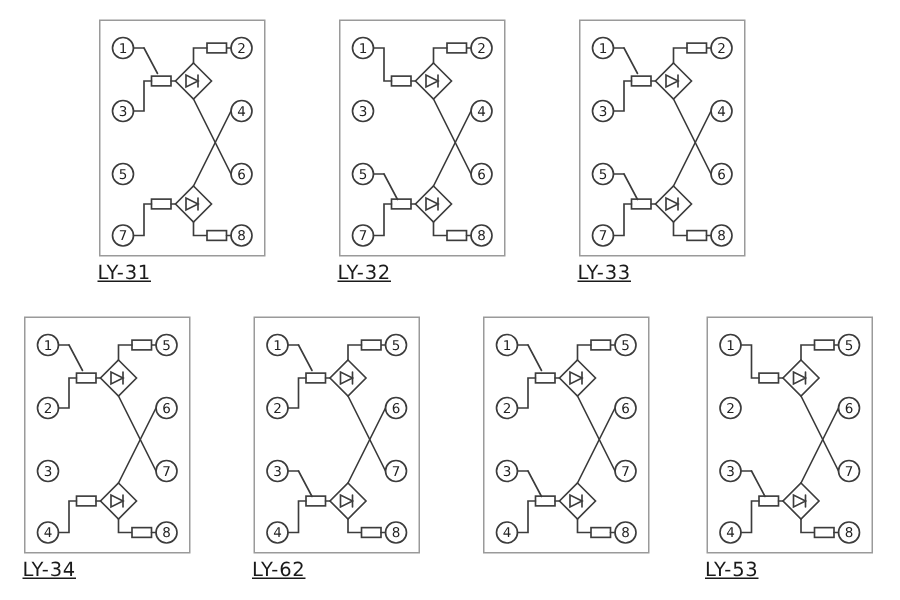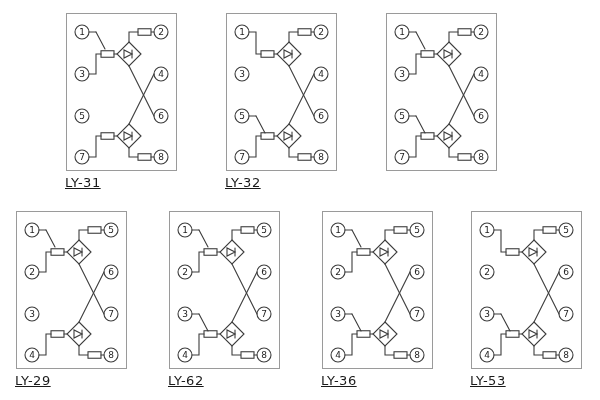--- a/index.html
+++ b/index.html
@@ -246,20 +246,21 @@
         </g>
         <polyline points="64,136 64,145 73,145" class="w"></polyline>
         <rect x="73" y="141.75" width="13" height="6.5" class="comp"></rect>
         <polyline points="86,145 89,145" class="w"></polyline>
         <rect x="36" y="120.75" width="13" height="6.5" class="comp"></rect>
         <polyline points="49,124 52,124" class="w"></polyline>
         <polyline points="24,104 31,104" class="w"></polyline>
         <line x1="31" y1="104" x2="40" y2="121" class="w"></line>
         <polyline points="24,145 31,145 31,124 36,124" class="w"></polyline>
       </svg>
+      <div class="plabel">LY-33</div>
     </div>
     <div class="panel" style="left: 15px; top: 210px;">
       <svg viewBox="0 0 113 160" width="113" height="160">
         <rect x="1.5" y="1.5" width="110" height="157" class="border"></rect>
         <g>
           <circle cx="17" cy="20" r="7" class="term"></circle>
           <text x="17" y="23.2" text-anchor="middle" class="tnum">1</text>
         </g>
         <g>
           <circle cx="17" cy="62" r="7" class="term"></circle>
@@ -309,21 +310,21 @@
           <polygon points="59,120 59,128 67,124" class="comp"></polygon>
           <line x1="67" y1="120" x2="67" y2="128" class="w"></line>
         </g>
         <polyline points="64,136 64,145 73,145" class="w"></polyline>
         <rect x="73" y="141.75" width="13" height="6.5" class="comp"></rect>
         <polyline points="86,145 89,145" class="w"></polyline>
         <rect x="36" y="120.75" width="13" height="6.5" class="comp"></rect>
         <polyline points="49,124 52,124" class="w"></polyline>
         <polyline points="24,145 31,145 31,124 36,124" class="w"></polyline>
       </svg>
-      <div class="plabel">LY-29</div>
+      <div class="plabel">LY-34</div>
     </div>
     <div class="panel" style="left: 168px; top: 210px;">
       <svg viewBox="0 0 113 160" width="113" height="160">
         <rect x="1.5" y="1.5" width="110" height="157" class="border"></rect>
         <g>
           <circle cx="17" cy="20" r="7" class="term"></circle>
           <text x="17" y="23.2" text-anchor="middle" class="tnum">1</text>
         </g>
         <g>
           <circle cx="17" cy="62" r="7" class="term"></circle>
@@ -441,21 +442,20 @@
         </g>
         <polyline points="64,136 64,145 73,145" class="w"></polyline>
         <rect x="73" y="141.75" width="13" height="6.5" class="comp"></rect>
         <polyline points="86,145 89,145" class="w"></polyline>
         <rect x="36" y="120.75" width="13" height="6.5" class="comp"></rect>
         <polyline points="49,124 52,124" class="w"></polyline>
         <polyline points="24,104 31,104" class="w"></polyline>
         <line x1="31" y1="104" x2="40" y2="121" class="w"></line>
         <polyline points="24,145 31,145 31,124 36,124" class="w"></polyline>
       </svg>
-      <div class="plabel">LY-36</div>
     </div>
     <div class="panel" style="left: 470px; top: 210px;">
       <svg viewBox="0 0 113 160" width="113" height="160">
         <rect x="1.5" y="1.5" width="110" height="157" class="border"></rect>
         <g>
           <circle cx="17" cy="20" r="7" class="term"></circle>
           <text x="17" y="23.2" text-anchor="middle" class="tnum">1</text>
         </g>
         <g>
           <circle cx="17" cy="62" r="7" class="term"></circle>

